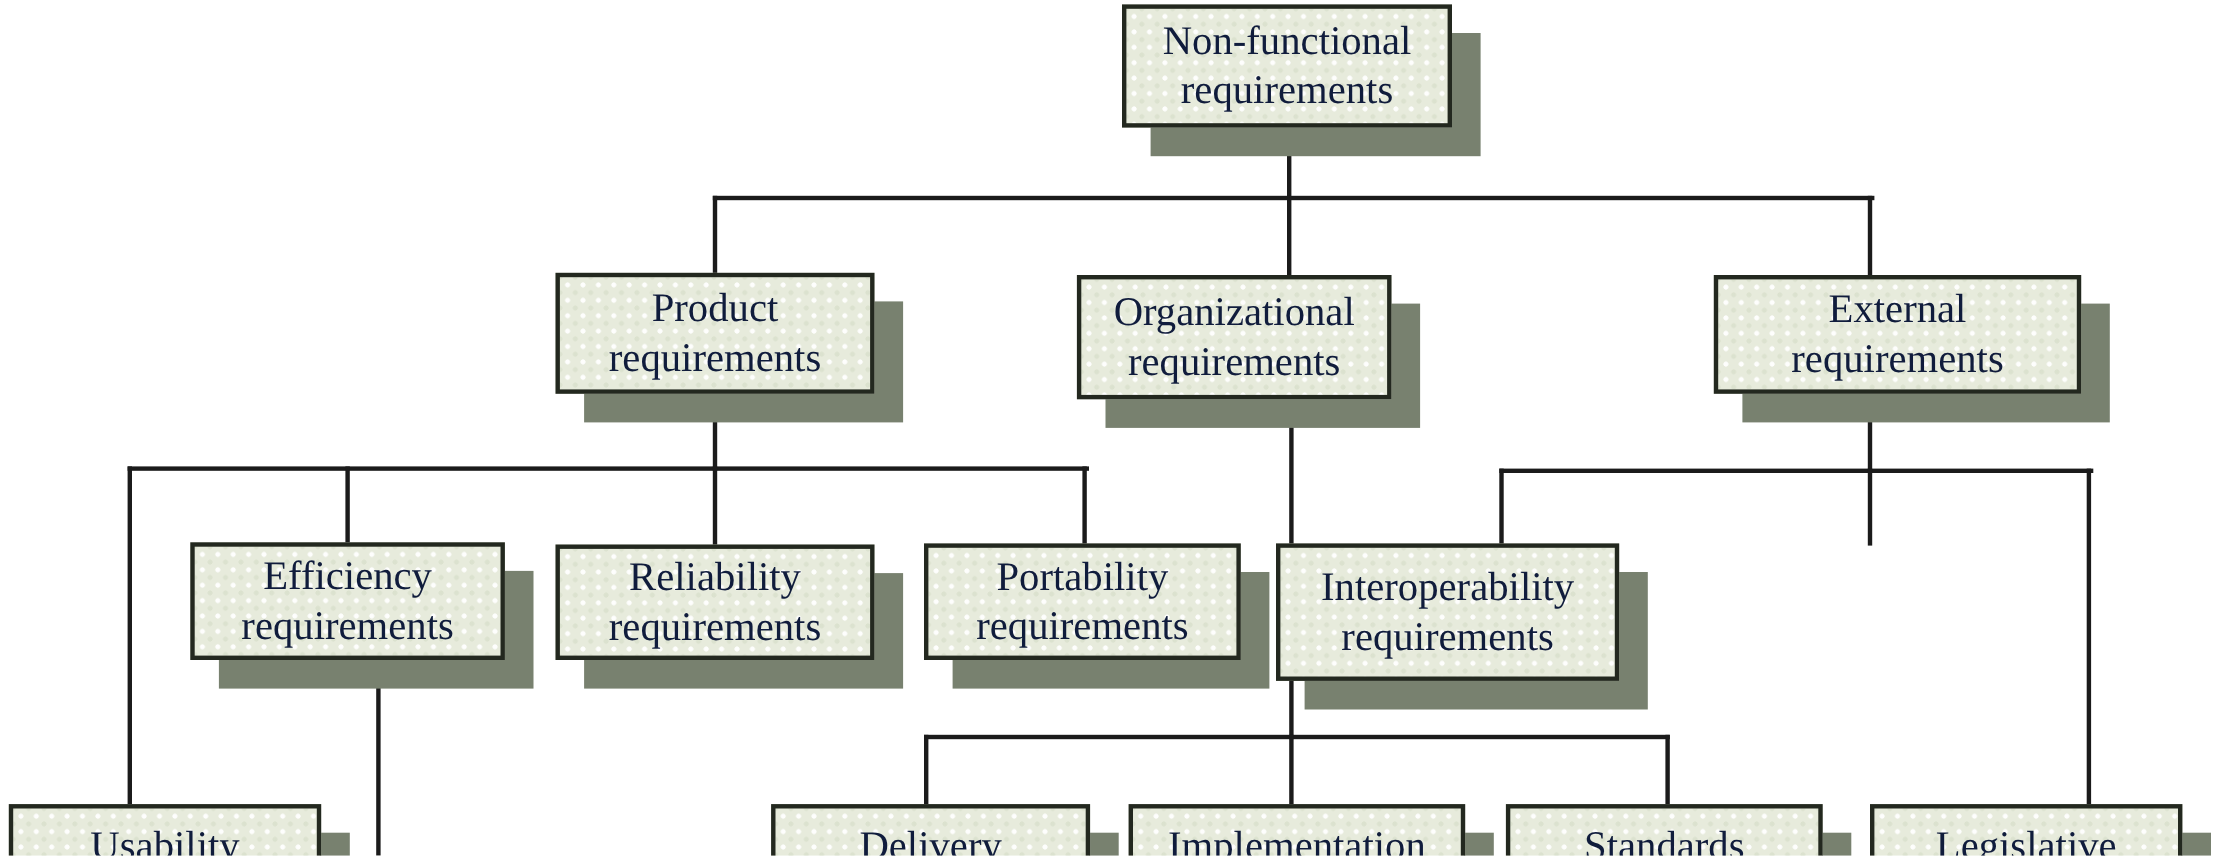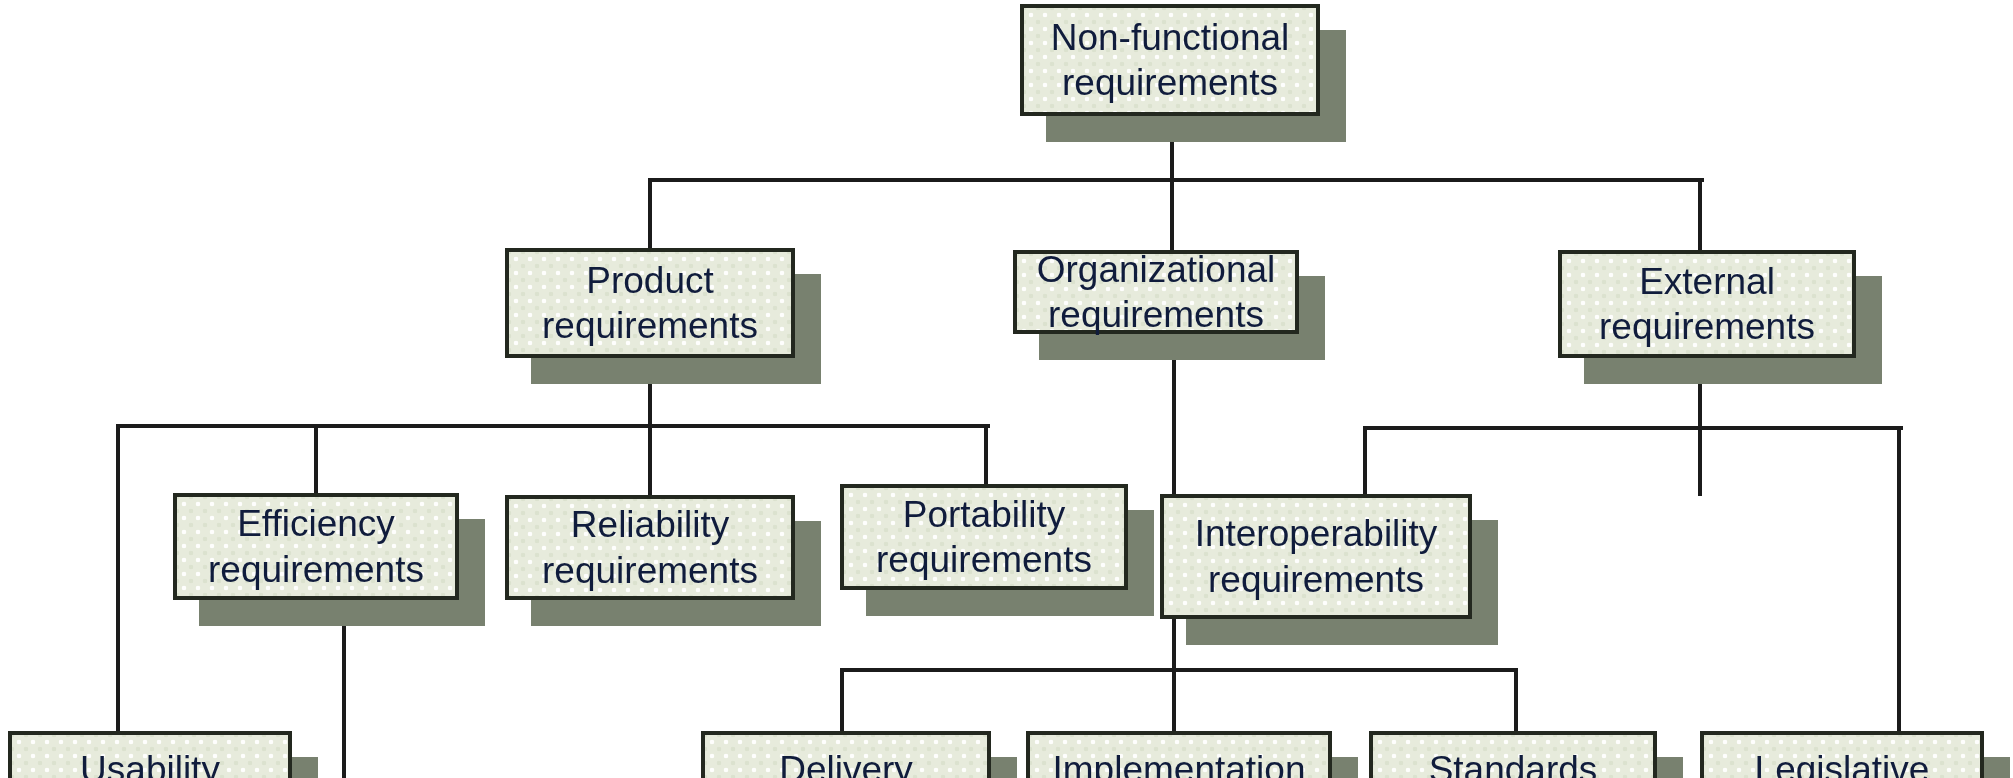--- a/index.html
+++ b/index.html
@@ -2,21 +2,21 @@
 <html><head>
 <meta charset="utf-8">
 <style>
   html, body { margin: 0; padding: 0; background: #ffffff; }
   #canvas {
     position: relative;
     width: 2013px;
     height: 778px;
     overflow: hidden;
     background: #ffffff;
-    font-family: Liberation Sans, sans-serif;
+    font-family: Liberation Serif, serif;
   }
   .node {
     position: absolute;
     box-sizing: border-box;
     border: 4px solid #23281f;
     background-color: #e7ebdc;
     background-image:
       radial-gradient(circle, rgba(255,255,255,0.95) 2px, rgba(255,255,255,0) 2.6px),
       radial-gradient(circle, rgba(210,218,196,0.55) 2px, rgba(255,255,255,0) 2.6px);
     background-size: 14px 14px, 14px 14px;
@@ -73,37 +73,37 @@
   <div class="edge v" style="left:1897px; top:426px; height:307px;"></div>
 
   <div class="node" style="left:1020px; top:4px; width:300px; height:112px;">
     <span>Non-functional requirements</span>
   </div>
 
   <div class="node" style="left:505px; top:248px; width:290px; height:110px;">
     <span>Product requirements</span>
   </div>
 
-  <div class="node" style="left:1013px; top:250px; width:286px; height:84px;align-items:center;">
+  <div class="node" style="left:979px; top:250px; width:286px; height:113px;align-items:center;">
     <span>Organizational requirements</span>
   </div>
 
-  <div class="node" style="left:1558px; top:250px; width:298px; height:108px;">
+  <div class="node" style="left:1558px; top:250px; width:334px; height:108px;">
     <span>External requirements</span>
   </div>
 
   <div class="node" style="left:505px; top:495px; width:290px; height:105px;">
     <span>Reliability requirements</span>
   </div>
 
   <div class="node" style="left:173px; top:493px; width:286px; height:107px;">
     <span>Efficiency requirements</span>
   </div>
 
-  <div class="node" style="left:840px; top:484px; width:288px; height:106px;">
+  <div class="node" style="left:840px; top:494px; width:288px; height:106px;">
     <span>Portability requirements</span>
   </div>
 
   <div class="node" style="left:1160px; top:494px; width:312px; height:125px;">
     <span>Interoperability requirements</span>
   </div>
 
 
   <div class="node cut" style="left:8px; top:731px; width:284px; height:110px;">
     <span>Usability</span>

